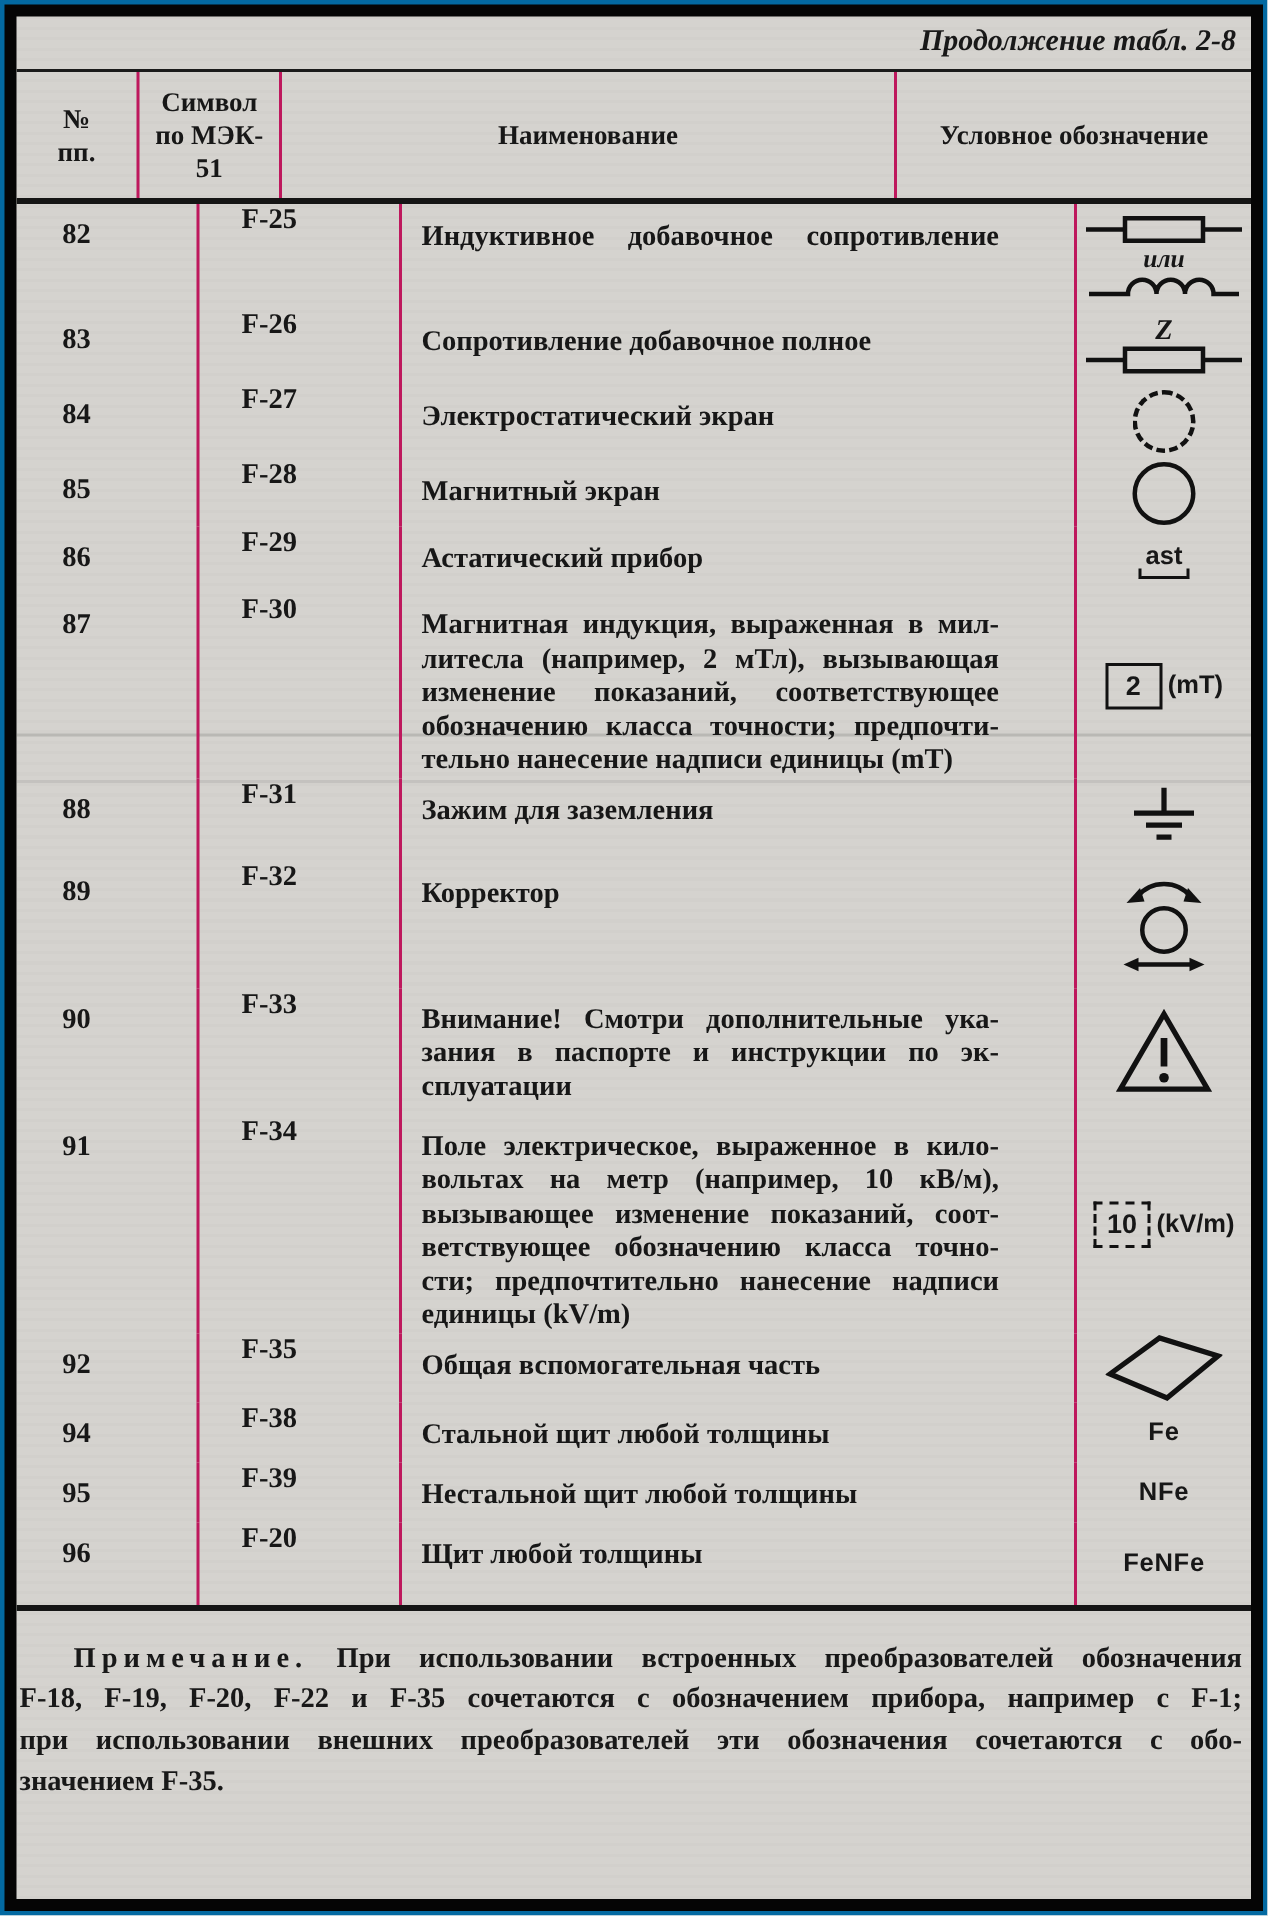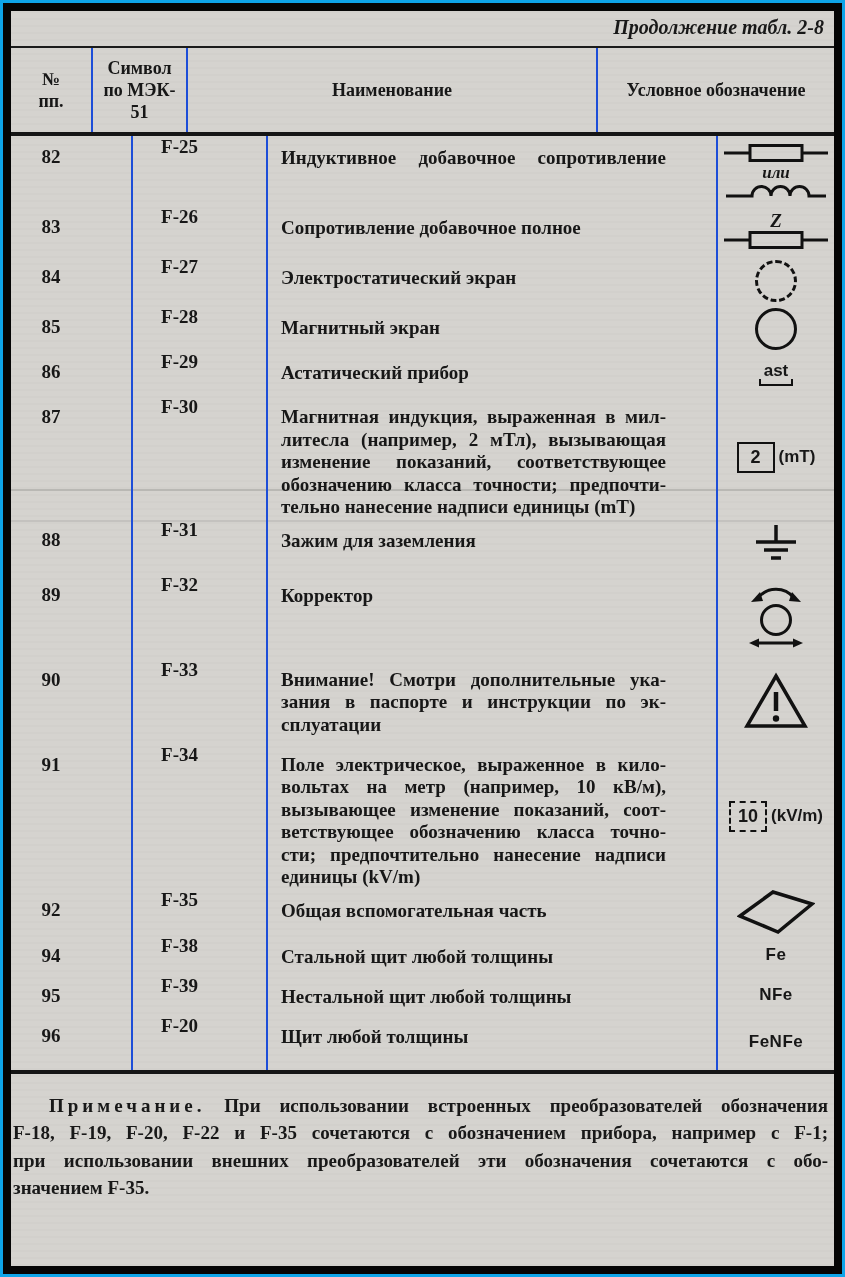--- a/index.html
+++ b/index.html
@@ -1,36 +1,36 @@
 <!DOCTYPE html>
 <html><head>
 <meta charset="utf-8">
 <style>
   html,body{margin:0;padding:0;background:#ffffff;}
-  .stage{position:relative;width:845px;height:1277px;background:#0ea5e9;overflow:hidden;
+  .stage{position:relative;width:845px;height:1277px;background:#0369a1;overflow:hidden;
          font-family:"Liberation Serif", serif;color:#171717;}
   .frame{position:absolute;inset:3px;background:#050505;}
   .page{position:absolute;inset:11px;background:#d5d3cf;overflow:hidden;}
   .page::before{content:"";position:absolute;inset:0;pointer-events:none;
     background:repeating-linear-gradient(180deg, rgba(0,0,0,0.035) 0 2px, rgba(255,255,255,0.02) 2px 7px);
     opacity:.45;}
   .artifact{position:absolute;left:0;right:0;height:2px;background:rgba(60,60,60,.18);}
 
   
   .heading{height:30px;padding:5px 10px 0 0;text-align:right;
     font-style:italic;font-weight:700;font-size:20px;}
 
   
   .table{border-top:2px solid #1b1b1b;border-bottom:4px solid #151515;position:relative;}
   .hdr{display:grid;grid-template-columns:80px 95px 410px 1fr;height:84px;
        border-bottom:4px solid #151515;}
   .hcell{display:flex;flex-direction:column;justify-content:center;align-items:center;
          font-weight:600;font-size:18px;line-height:22px;text-align:center;}
   .t-row{display:grid;grid-template-columns:80px 95px 410px 1fr;gap:40px;}
-  .c2,.c3,.c4{border-left:2px solid #1d4ed8;}
+  .c2,.c3,.c4{border-left:2px solid #be185d;}
   .cell{position:relative;}
   .c-num{text-align:center;padding-top:10px;font-weight:600;font-size:19px;}
   .c-code{text-align:center;padding-top:0;font-weight:600;font-size:19px;}
   .c-name{padding:10px 10px 0 13px;font-weight:600;font-size:19px;line-height:24px;}
   .c-sym{display:flex;align-items:center;justify-content:center;flex-direction:column;}
   .line.j{text-align:justify;text-align-last:justify;}
   .mline{line-height:22.5px;}
 
   
   .r82{min-height:70px}.r83{min-height:50px}.r84{min-height:50px}.r85{min-height:45px}

